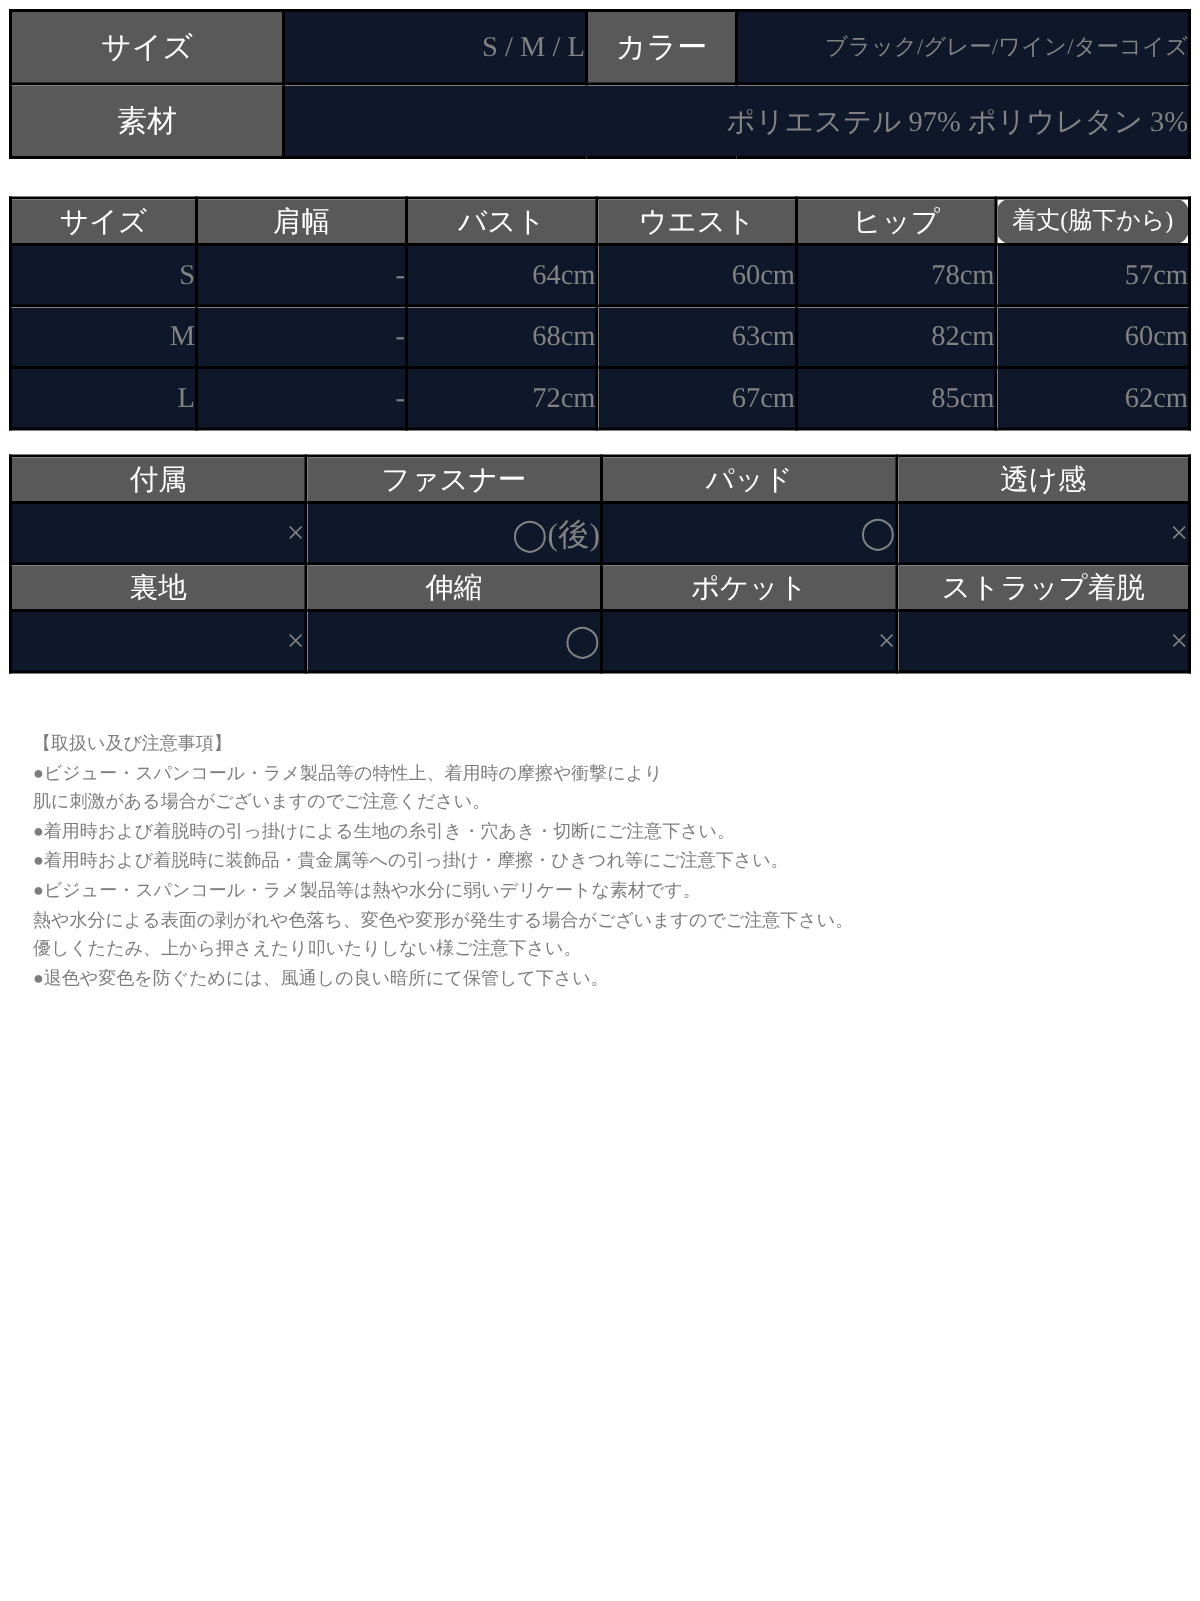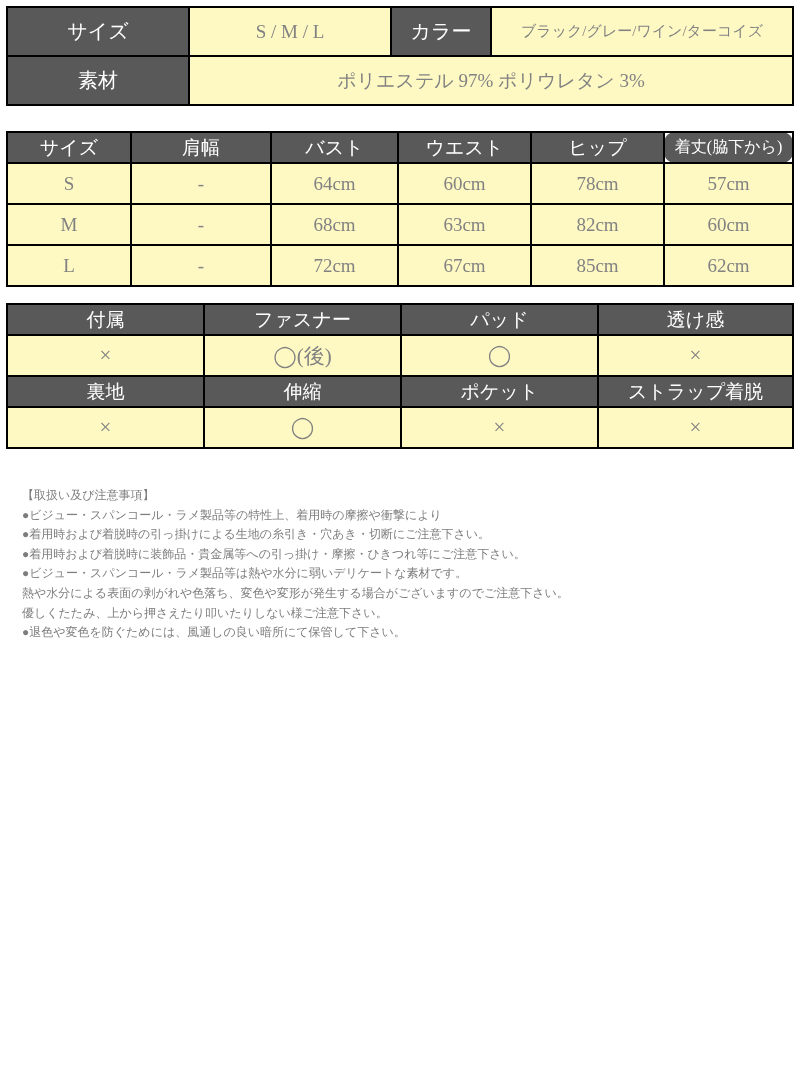--- a/index.html
+++ b/index.html
@@ -25,23 +25,24 @@
     text-align:center;vertical-align:middle;
     overflow:hidden;white-space:nowrap;
   }
   table.tbl th{
     background:var(--header-bg);
     color:var(--header-text);
     font-weight:normal;
     font-size:20px;
   }
   table.tbl td{
-    background:#fef9c3;
+    background:#0f172a;
     color:var(--value-text);
     font-size:19px;
+    text-align:right;
   }
   
   table.spec{margin-top:6px;}
   table.spec tr{height:49px;}
   table.spec td.small{font-size:15px;}
   
   table.meas{margin-top:25px;}
   table.meas tr.hdr{height:31px;}
   table.meas tr.row{height:41px;}
   table.meas th{font-size:19px;}
@@ -163,20 +164,21 @@
       <td>◯</td>
       <td>×</td>
       <td>×</td>
     </tr>
   </tbody>
     </table>
 
   <div class="notes">
     <div class="line">【取扱い及び注意事項】</div>
     <div class="line">●ビジュー・スパンコール・ラメ製品等の特性上、着用時の摩擦や衝撃により</div>
+    <div class="line">肌に刺激がある場合がございますのでご注意ください。</div>
     <div class="line">●着用時および着脱時の引っ掛けによる生地の糸引き・穴あき・切断にご注意下さい。</div>
     <div class="line">●着用時および着脱時に装飾品・貴金属等への引っ掛け・摩擦・ひきつれ等にご注意下さい。</div>
     <div class="line">●ビジュー・スパンコール・ラメ製品等は熱や水分に弱いデリケートな素材です。</div>
     <div class="line">熱や水分による表面の剥がれや色落ち、変色や変形が発生する場合がございますのでご注意下さい。</div>
     <div class="line">優しくたたみ、上から押さえたり叩いたりしない様ご注意下さい。</div>
     <div class="line">●退色や変色を防ぐためには、風通しの良い暗所にて保管して下さい。</div>
   </div>
 
 </div>
 

